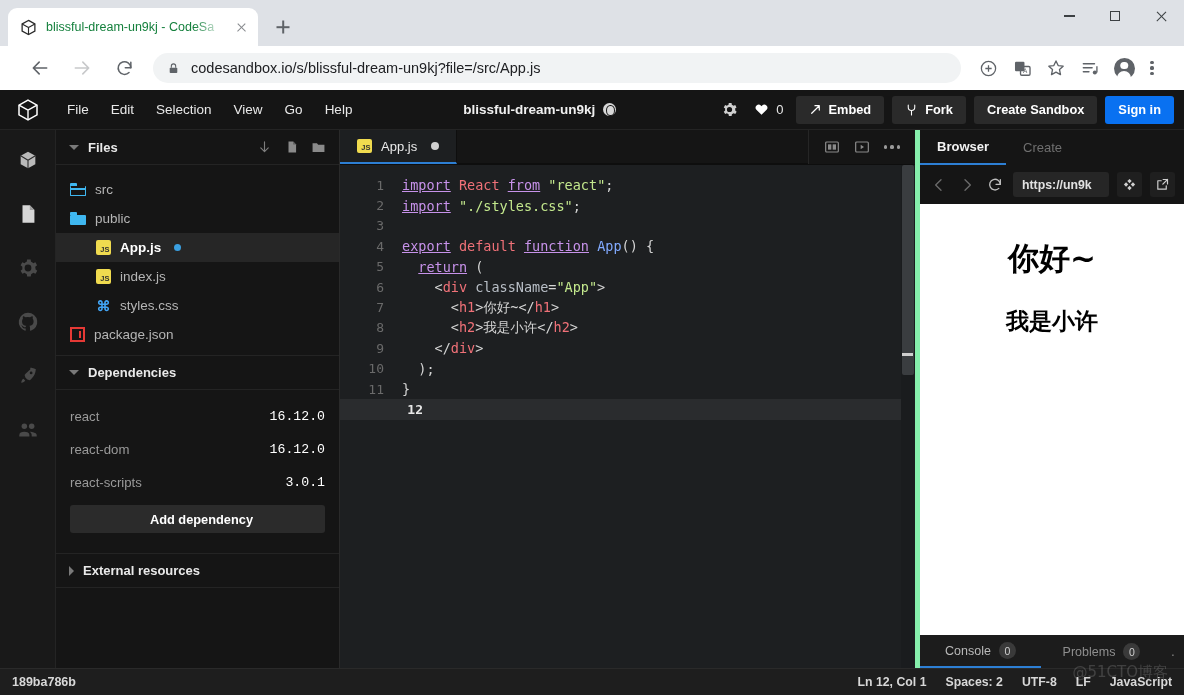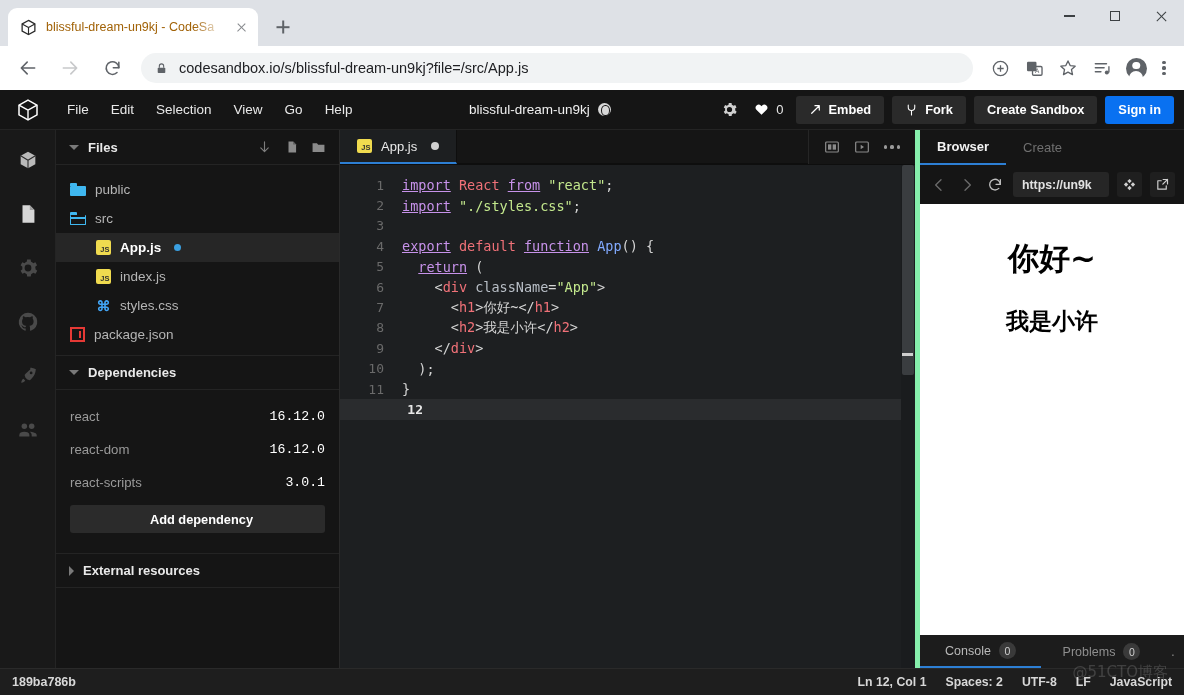--- a/index.html
+++ b/index.html
@@ -17,21 +17,21 @@
     height: 46px; background: #dee1e6; display: flex; align-items: flex-end;
     position: relative; flex: 0 0 46px;
   }
   .tab {
     margin-left: 8px; height: 38px; width: 250px; background: #fff;
     border-radius: 9px 9px 0 0; display: flex; align-items: center;
     padding: 0 8px 0 12px; gap: 9px;
   }
   .tab-favicon { width: 17px; height: 17px; flex: 0 0 17px; }
   .tab-title {
-    font-size: 12.5px; color: #a16207; white-space: nowrap; overflow: hidden;
+    font-size: 12.5px; color: #15803d; white-space: nowrap; overflow: hidden;
     flex: 1; mask-image: linear-gradient(to right, #000 83%, transparent 100%);
     -webkit-mask-image: linear-gradient(to right, #000 83%, transparent 100%);
   }
   .tab-close { width: 17px; height: 17px; flex:0 0 17px; position: relative; opacity: .75; }
   .tab-close::before, .tab-close::after {
     content:""; position:absolute; left:3px; top:8px; width:11px; height:1.4px;
     background:#5f6368;
   }
   .tab-close::before { transform: rotate(45deg); }
   .tab-close::after { transform: rotate(-45deg); }
@@ -48,21 +48,21 @@
   .wc-max { width:10px; height:10px; border:1.3px solid #3c4043; }
   .wc-close { width:12px; height:12px; position:relative; }
   .wc-close::before, .wc-close::after {
     content:""; position:absolute; left:0; top:5.5px; width:13px; height:1.3px; background:#3c4043;
   }
   .wc-close::before { transform: rotate(45deg); }
   .wc-close::after { transform: rotate(-45deg); }
 
   .chrome-toolbar {
     height: 44px; background: #fff; display: flex; align-items: center;
-    padding: 0 8px; gap: 2px; flex: 0 0 44px;
+    padding: 0 20px; gap: 2px; flex: 0 0 44px;
   }
   .nav-btn {
     width: 30px; height: 30px; display:flex; align-items:center; justify-content:center;
     margin: 0 5px; color:#5f6368;
   }
   .nav-btn.dim { opacity: .35; }
   .omnibox {
     flex: 1; height: 30px; background: #f1f3f4; border-radius: 16px;
     display: flex; align-items: center; padding: 0 14px; gap: 11px; margin: 0 7px;
   }
@@ -76,21 +76,21 @@
 
   
   .app { flex: 1; display: flex; flex-direction: column; background: #1c1f21; min-height: 0; }
 
   .cs-header {
     height: 40px; flex: 0 0 40px; background: #151515; display: flex; align-items: center;
     color: #e6e6e6; font-size: 13.5px; border-bottom: 1px solid #242424;
   }
   .cs-logo { width: 56px; display:flex; align-items:center; justify-content:center; }
   .menu-item { padding: 0 11px; line-height: 40px; color: #e8e8e8; font-size: 13.5px; cursor: default; }
-  .cs-title-wrap { flex: 1; display: flex; align-items: center; justify-content: center; gap: 8px; }
+  .cs-title-wrap { flex: 1; display: flex; align-items: center; justify-content: center; gap: 8px; font-weight: bold; }
   .cs-title { font-size: 13.5px; color: #f0f0f0; }
   .globe { width: 13px; height: 13px; border-radius: 50%; background: #d8d8d8; position: relative; }
   .globe::after { content:""; position:absolute; left:3px; top:1.6px; width:7px; height:9.5px; border:1.1px solid #151515; border-radius:50%; }
   .hdr-right { display: flex; align-items: center; gap: 8px; padding-right: 10px; }
   .hdr-icon-btn { width: 26px; height: 26px; display:flex; align-items:center; justify-content:center; color:#cfcfcf; }
   .like-group { display:flex; align-items:center; gap:7px; color:#e6e6e6; font-size:13px; padding:0 4px; }
   .btn-dark {
     background: #2a2a2a; color: #fff; border: none; border-radius: 3px;
     height: 28px; padding: 0 13px; font-size: 12.8px; display:flex; align-items:center; gap:7px;
     font-family: "Liberation Sans", sans-serif; font-weight: bold;
@@ -423,32 +423,32 @@
             <span class="ph-icon">
               <svg viewBox="0 0 24 24" width="15" height="15">
                   <path d="M2.5 5h7l2 2.5h10V19h-19z" fill="#8a8a8a"></path>
                 </svg>
             </span>
           </span>
         </div>
 
         <div class="file-tree">
           <div class="file-row indent-1">
+            <span class="folder-ico open">
+                <i class="tabtop"></i>
+                <i class="body"></i>
+              </span>
+            <span>src</span>
+          </div>
+          <div class="file-row indent-1">
             <span class="folder-ico">
                 <i class="tabtop"></i>
                 <i class="body"></i>
               </span>
             <span>public</span>
-          </div>
-          <div class="file-row indent-1">
-            <span class="folder-ico open">
-                <i class="tabtop"></i>
-                <i class="body"></i>
-              </span>
-            <span>src</span>
           </div>
           <div class="file-row indent-2 selected">
             <span class="js-ico">JS</span>
             <span>App.js</span>
             <span class="dirty-dot"></span>
           </div>
           <div class="file-row indent-2">
             <span class="js-ico">JS</span>
             <span>index.js</span>
           </div>

